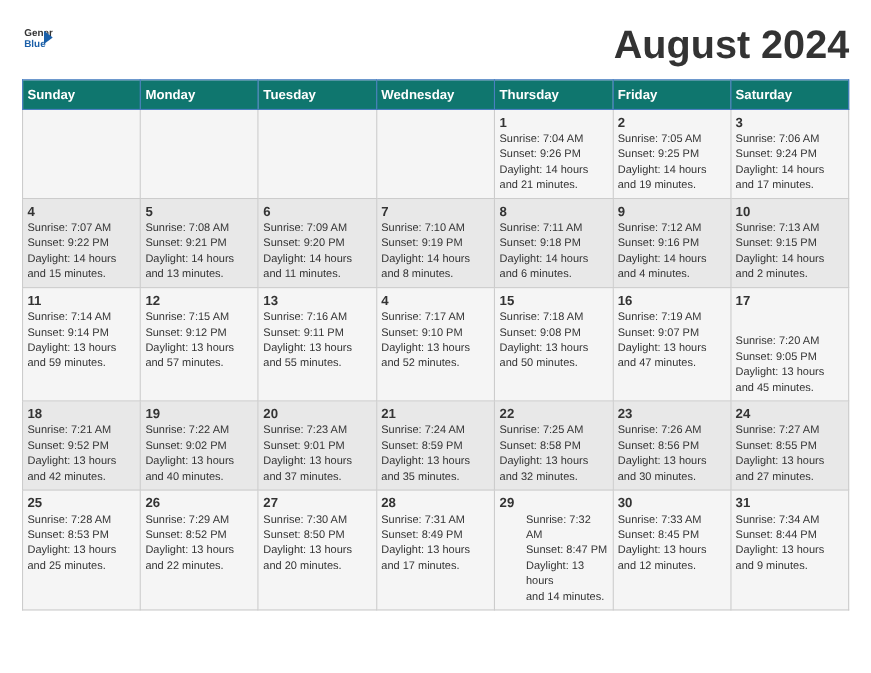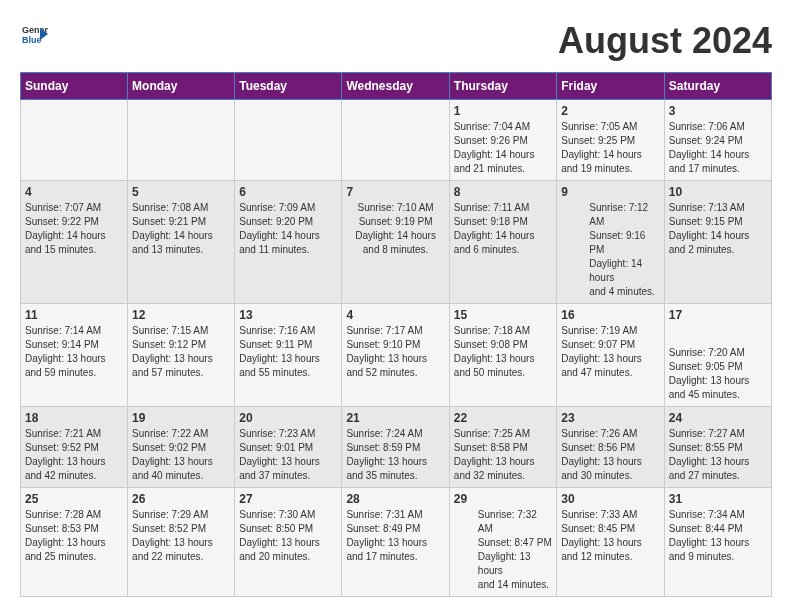--- a/index.html
+++ b/index.html
@@ -36,21 +36,21 @@
     .subtitle {
       font-size: 16px;
       color: #555;
     }
     table {
       width: 100%;
       border-collapse: collapse;
       font-size: 11px;
     }
     thead tr {
-      background-color: #701a75;
+      background-color: #0f766e;
       color: #fff;
       margin-top: 31px;
     }
     thead th {
       padding: 6px 4px;
       text-align: left;
       font-size: 12px;
       font-weight: bold;
       border: 1px solid #4a7fc1;
     }
@@ -155,35 +155,35 @@
         </td>
         <td>
           <div class="day-num">6</div>
           <div class="cell-info" style="white-space: pre-line;">Sunrise: 7:09 AM
 Sunset: 9:20 PM
 Daylight: 14 hours
 and 11 minutes.</div>
         </td>
         <td>
           <div class="day-num">7</div>
-          <div class="cell-info" style="white-space: pre-line; text-align: center;">Sunrise: 7:10 AM
+          <div class="cell-info" style="white-space: pre-line;">Sunrise: 7:10 AM
 Sunset: 9:19 PM
 Daylight: 14 hours
 and 8 minutes.</div>
         </td>
         <td>
           <div class="day-num">8</div>
           <div class="cell-info" style="white-space: pre-line;">Sunrise: 7:11 AM
 Sunset: 9:18 PM
 Daylight: 14 hours
 and 6 minutes.</div>
         </td>
         <td>
           <div class="day-num">9</div>
-          <div class="cell-info" style="white-space: pre-line; margin-left: 28px;">Sunrise: 7:12 AM
+          <div class="cell-info" style="white-space: pre-line;">Sunrise: 7:12 AM
 Sunset: 9:16 PM
 Daylight: 14 hours
 and 4 minutes.</div>
         </td>
         <td>
           <div class="day-num">10</div>
           <div class="cell-info" style="white-space: pre-line;">Sunrise: 7:13 AM
 Sunset: 9:15 PM
 Daylight: 14 hours
 and 2 minutes.</div>

